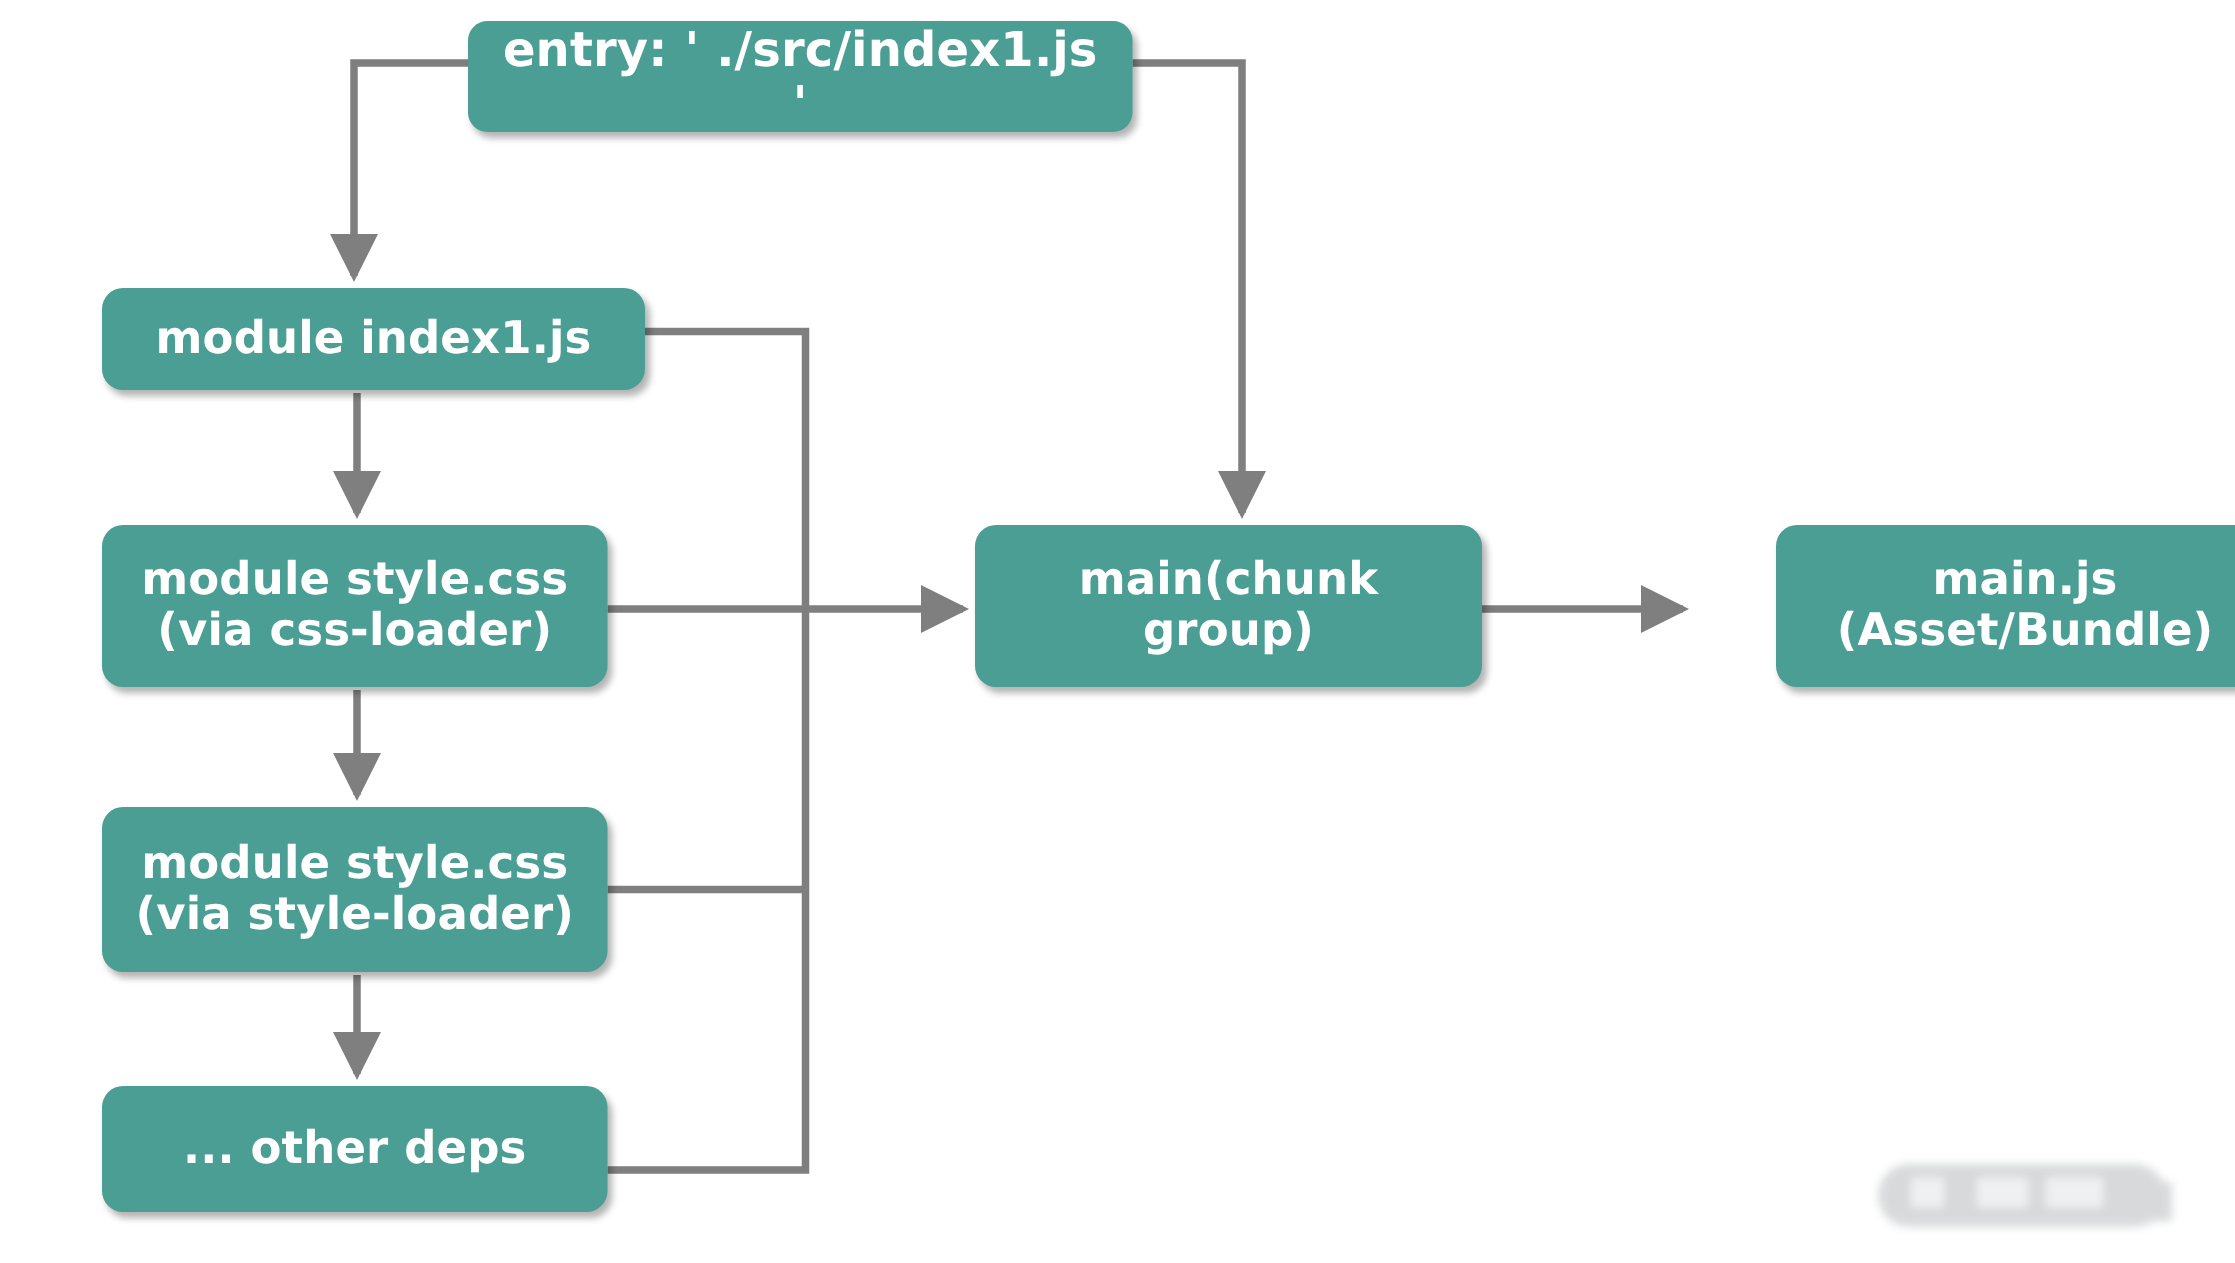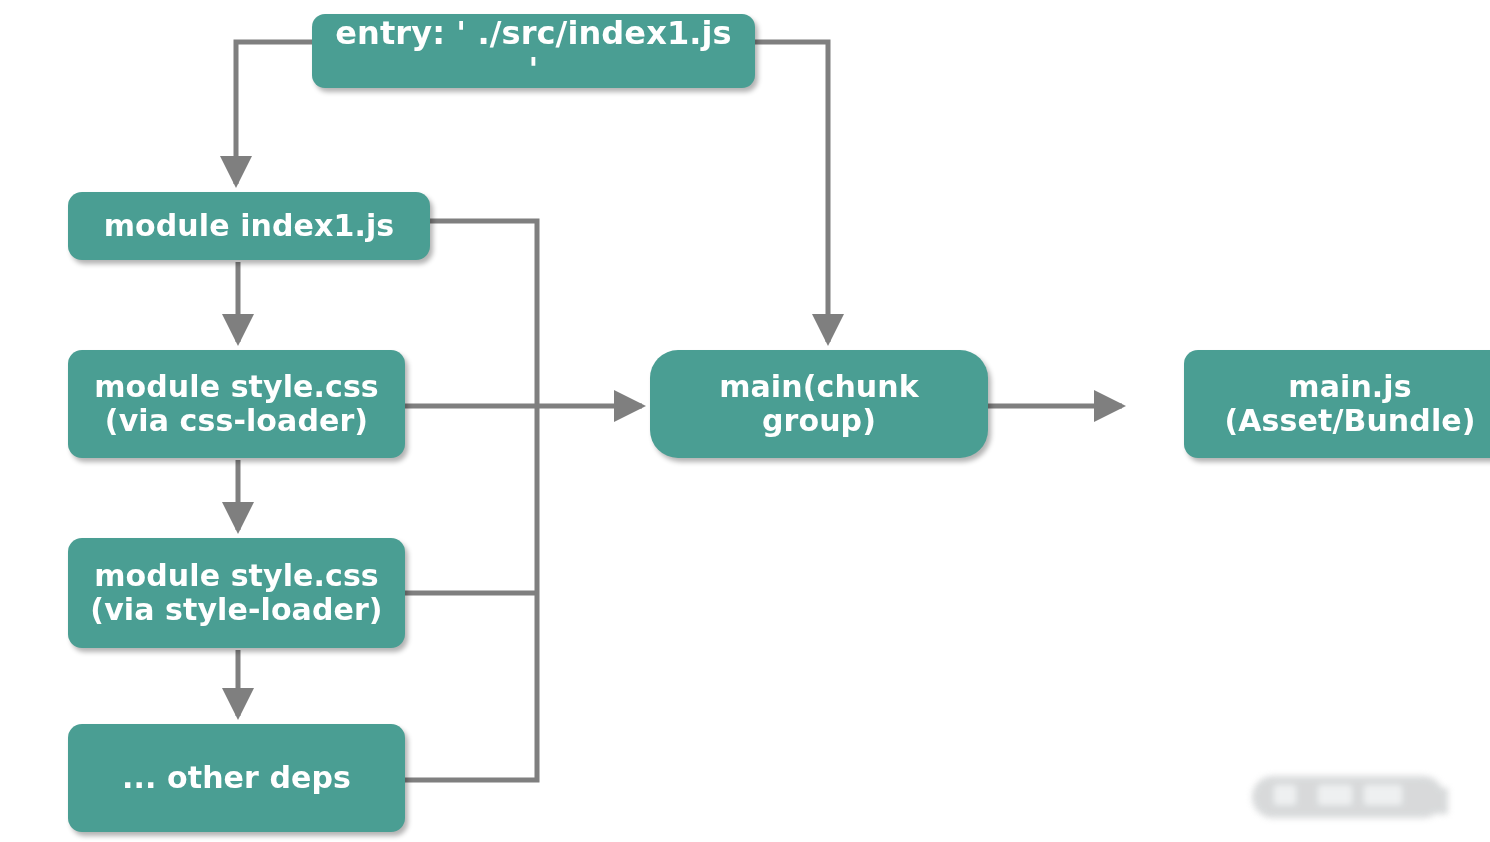--- a/index.html
+++ b/index.html
@@ -45,22 +45,22 @@
     z-index: 2;
   }
   .node-label {
     display: block;
     white-space: pre-line;
   }
   #node-entry        { left: 312px; top: 14px;  width: 443px; height: 74px;  font-size: 32px; border-radius: 13px; }
   #node-mod-index1   { left: 68px;  top: 192px; width: 362px; height: 68px;  font-size: 30px; }
   #node-mod-cssl     { left: 68px;  top: 350px; width: 337px; height: 108px; font-size: 30px; }
   #node-mod-stylel   { left: 68px;  top: 538px; width: 337px; height: 110px; font-size: 30px; }
-  #node-other-deps   { left: 68px;  top: 724px; width: 337px; height: 108px; font-size: 30px; }
-  #node-chunk-main   { left: 650px; top: 350px; width: 338px; height: 108px; font-size: 30px; border-radius: 28px; }
+  #node-other-deps   { left: 68px;  top: 724px; width: 337px; height: 84px; font-size: 30px; }
+  #node-chunk-main   { left: 650px; top: 350px; width: 338px; height: 108px; font-size: 30px; }
   #node-asset-mainjs { left: 1184px;top: 350px; width: 332px; height: 108px; font-size: 30px; }
 
   #watermark {
     position: absolute;
     left: 1252px;
     top: 776px;
     width: 192px;
     height: 42px;
     border-radius: 21px;
     background: #d6d8d9;

